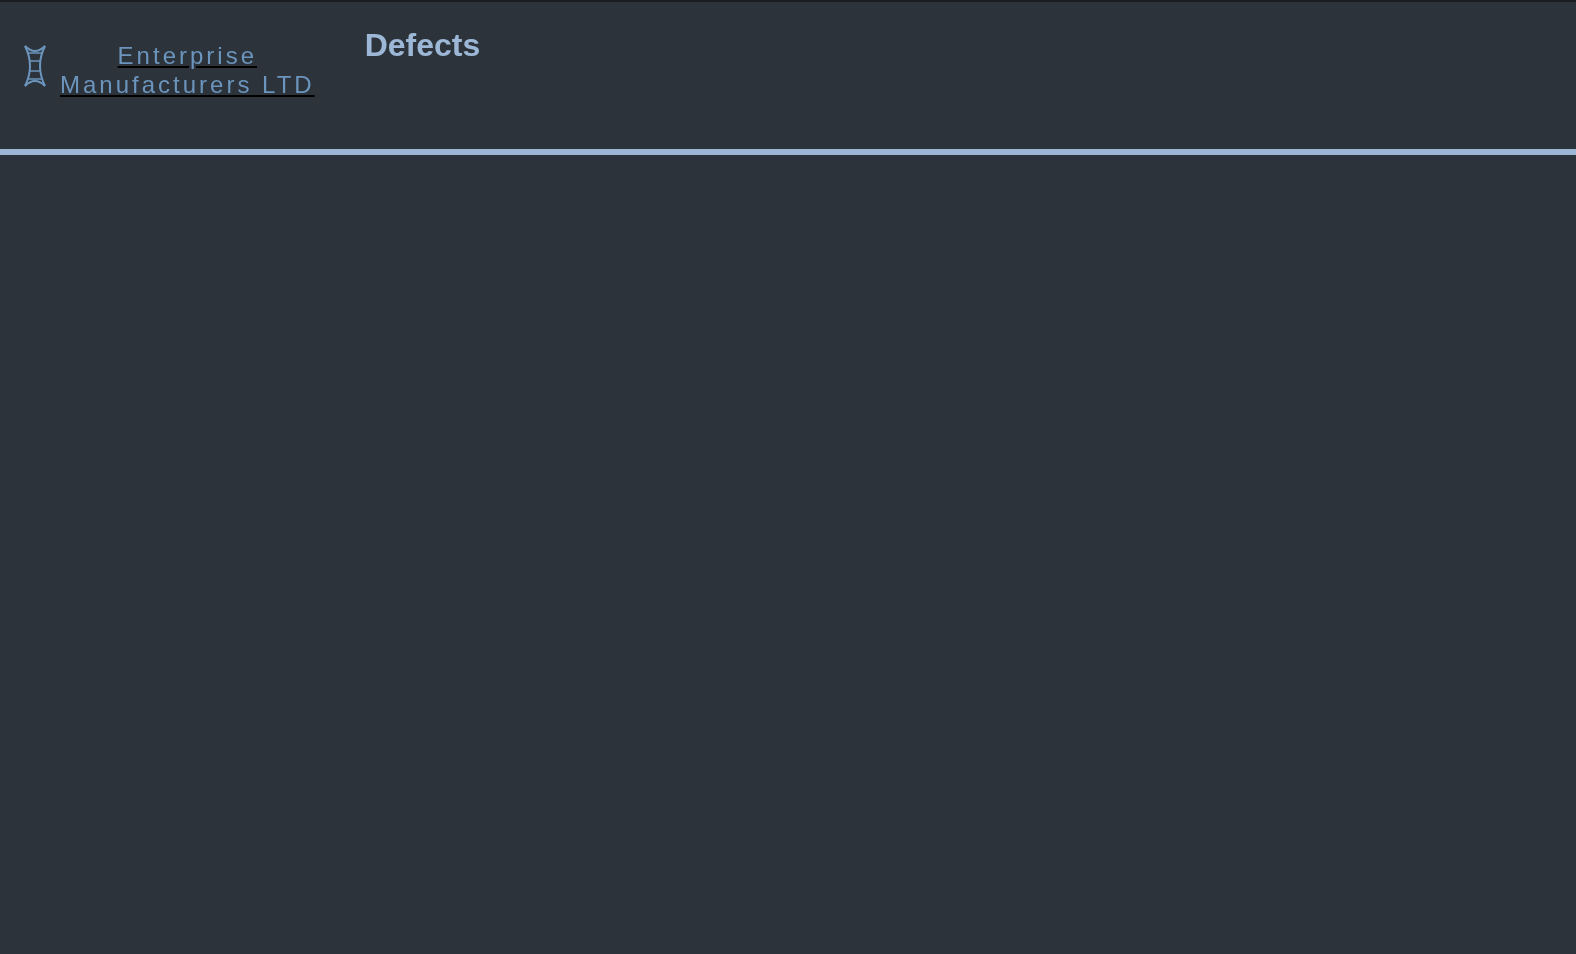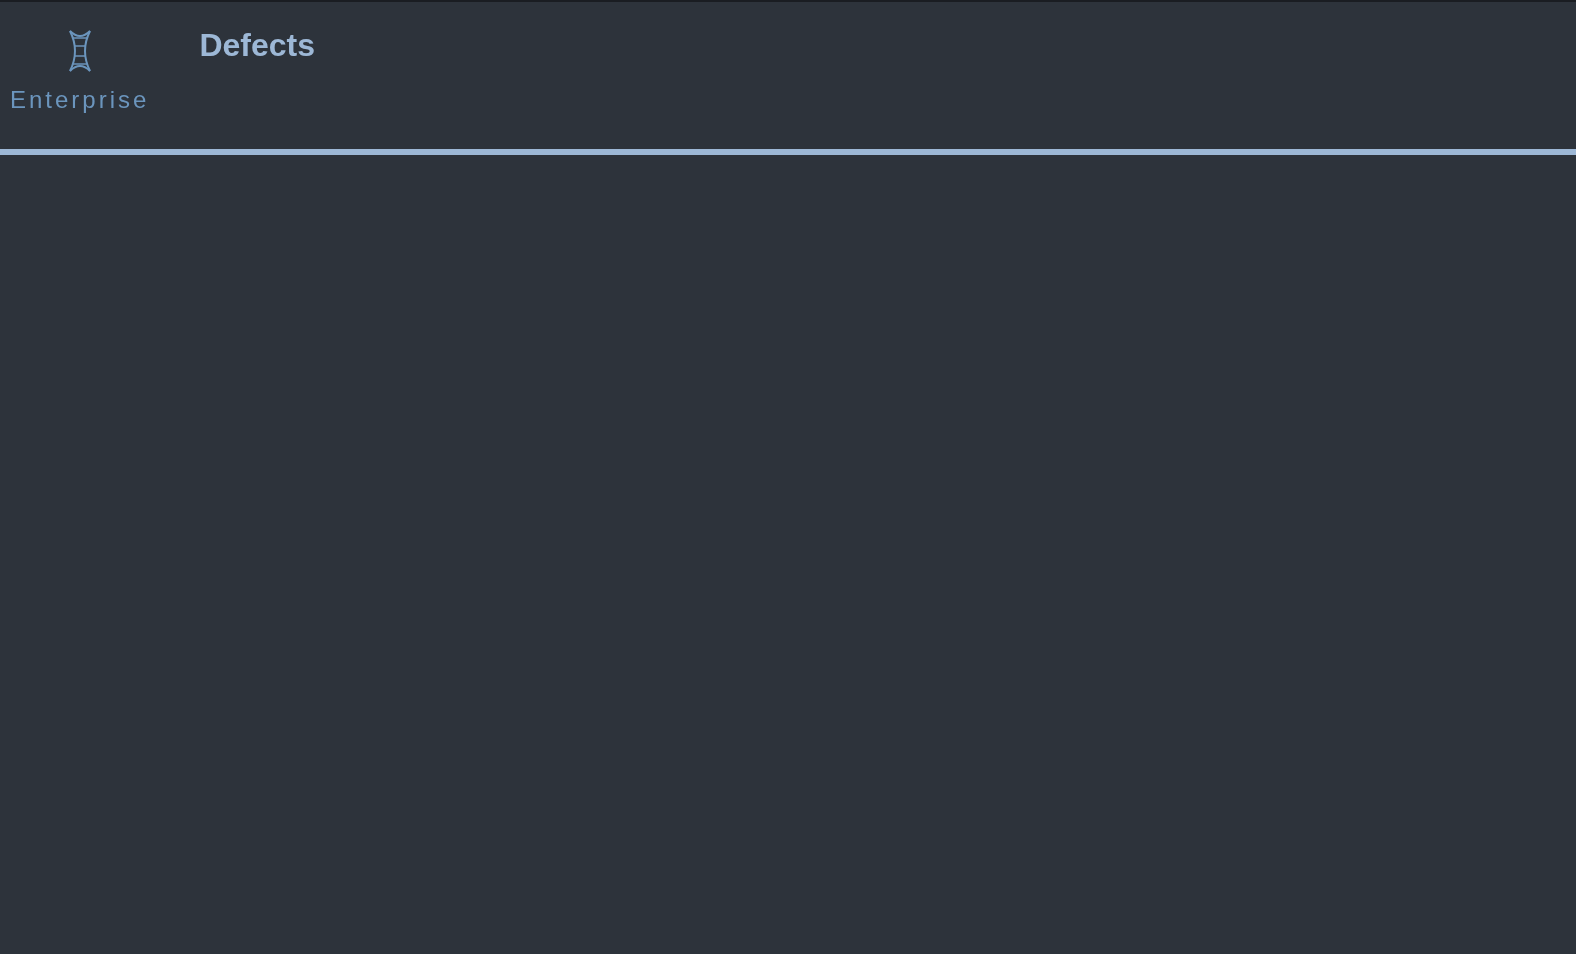--- a/index.html
+++ b/index.html
@@ -18,24 +18,25 @@
       width: 100%;
       height: 155px;
       background-color: #2d333b;
       display: flex;
       align-items: center;
       border-bottom: 6px solid #9db8d6;
       border-top: 2px solid #1a1d22;
     }
     .logo-container {
       display: flex;
-      flex-direction: column;
+      flex-direction: row;
       align-items: center;
       margin-left: 10px;
       margin-top: -10px;
+      text-decoration: underline;
     }
     .logo-icon {
       width: 50px;
       height: 55px;
       margin-bottom: 5px;
     }
     .company-name {
       color: #6b95bd;
       font-size: 24px;
       letter-spacing: 3px;
@@ -74,18 +75,19 @@
         <path d="M 35 5 Q 25 25 35 45" stroke="#6b95bd" stroke-width="2" fill="none"></path>
         <path d="M 15 45 Q 25 35 35 45" stroke="#6b95bd" stroke-width="2" fill="none"></path>
         <line x1="18" y1="12" x2="32" y2="12" stroke="#6b95bd" stroke-width="1.5"></line>
         <line x1="20" y1="20" x2="30" y2="20" stroke="#6b95bd" stroke-width="1.5"></line>
         <line x1="20" y1="30" x2="30" y2="30" stroke="#6b95bd" stroke-width="1.5"></line>
         <line x1="18" y1="38" x2="32" y2="38" stroke="#6b95bd" stroke-width="1.5"></line>
       </svg>
     </div>
     <div class="company-name">
       <span class="company-name-line1">Enterprise</span>
+      <span class="company-name-line2">Manufacturers LTD</span>
     </div>
   </div>
   <h1 class="page-title">Defects</h1>
 </div>
 
 <div class="main-content"></div>
 
 </body></html>

